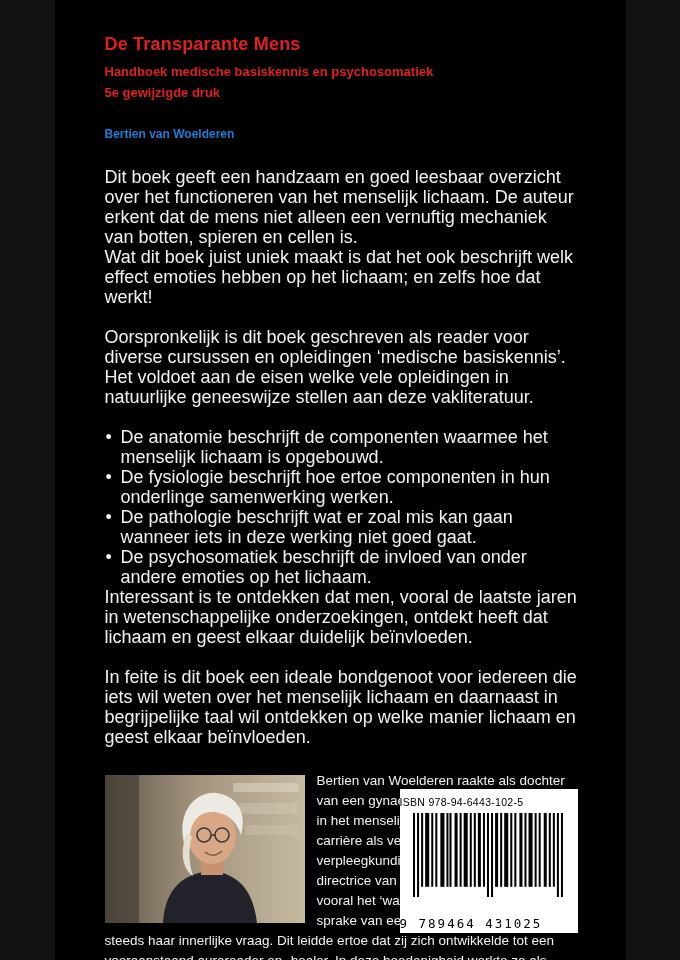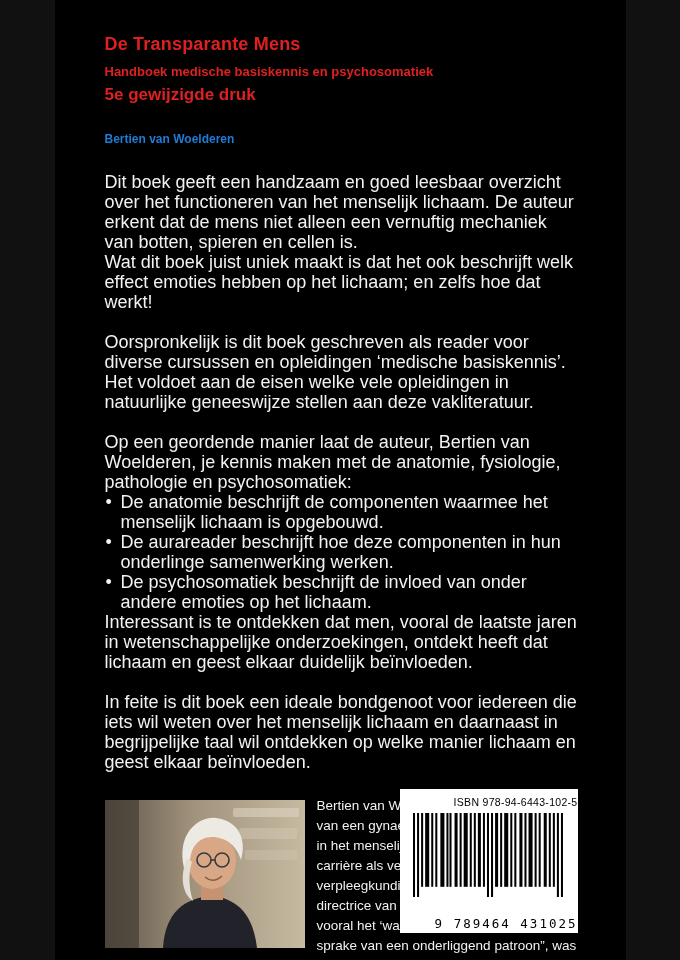--- a/index.html
+++ b/index.html
@@ -24,21 +24,21 @@
     margin-bottom: 9px;
   }
   .subtitle {
     color: var(--title-red, #e02020);
     font-size: 13px;
     font-weight: bold;
     margin-bottom: 6px;
   }
   .edition {
     color: var(--title-red, #e02020);
-    font-size: 17px;
+    font-size: 13px;
     font-weight: bold;
   }
   .author {
     color: var(--author-blue, #1f7cd6);
     font-size: 12px;
     font-weight: bold;
     margin-top: 27px;
   }
 
   .body-text { margin-top: 26px; font-size: 18px; line-height: 20px; }
@@ -70,21 +70,21 @@
   .bio-section::after { content: ""; display: table; clear: both; }
 
   .isbn-box {
     position: absolute;
     right: 48px;
     bottom: 27px;
     width: 178px;
     height: 144px;
     background: #ffffff;
     color: #000;
-    text-align: right;
+    text-align: left;
     padding-top: 7px;
   }
   .isbn-label {
     font-size: 10.5px;
     letter-spacing: 0.3px;
     margin-bottom: 5px;
     font-family: "Liberation Sans", sans-serif;
   }
   .barcode-svg { display: block; margin: 0 auto; }
   .isbn-number {
@@ -105,24 +105,24 @@
     <div class="edition">5e gewijzigde druk</div>
 
     <div class="author">Bertien van Woelderen</div>
 
     <div class="body-text">
       <div class="para tight">Dit boek geeft een handzaam en goed leesbaar overzicht over het functioneren van het menselijk lichaam. De auteur erkent dat de mens niet alleen een vernuftig mechaniek van botten, spieren en cellen is.</div>
       <div class="para">Wat dit boek juist uniek maakt is dat het ook beschrijft welk effect emoties hebben op het lichaam; en zelfs hoe dat werkt!</div>
 
       <div class="para">Oorspronkelijk is dit boek geschreven als reader voor diverse cursussen en opleidingen ‘medische basiskennis’. Het voldoet aan de eisen welke vele opleidingen in natuurlijke geneeswijze stellen aan deze vakliteratuur.</div>
 
-      <div class="para tight">Op een geordende manier laat de auteur, Bertien van Woelderen, je kennis maken met de anatomie, fysiologie, pathologie en psychosomatiek:</div>
       <div class="bullets">
         <div class="bullet">De anatomie beschrijft de componenten waarmee het menselijk lichaam is opgebouwd.</div>
-        <div class="bullet">De aurareader beschrijft hoe deze componenten in hun onderlinge samenwerking werken.</div>
+        <div class="bullet">De fysiologie beschrijft hoe ertoe componenten in hun onderlinge samenwerking werken.</div>
+        <div class="bullet">De pathologie beschrijft wat er zoal mis kan gaan wanneer iets in deze werking niet goed gaat.</div>
         <div class="bullet">De psychosomatiek beschrijft de invloed van onder andere emoties op het lichaam.</div>
       </div>
       <div class="para">Interessant is te ontdekken dat men, vooral de laatste jaren in wetenschappelijke onderzoekingen, ontdekt heeft dat lichaam en geest elkaar duidelijk beïnvloeden.</div>
 
       <div class="para tight">In feite is dit boek een ideale bondgenoot voor iedereen die iets wil weten over het menselijk lichaam en daarnaast in begrijpelijke taal wil ontdekken op welke manier lichaam en geest elkaar beïnvloeden.</div>
     </div>
 
     <div class="bio-section">
       <div class="author-photo">
         <svg viewBox="0 0 200 148" width="200" height="148" aria-hidden="true">

